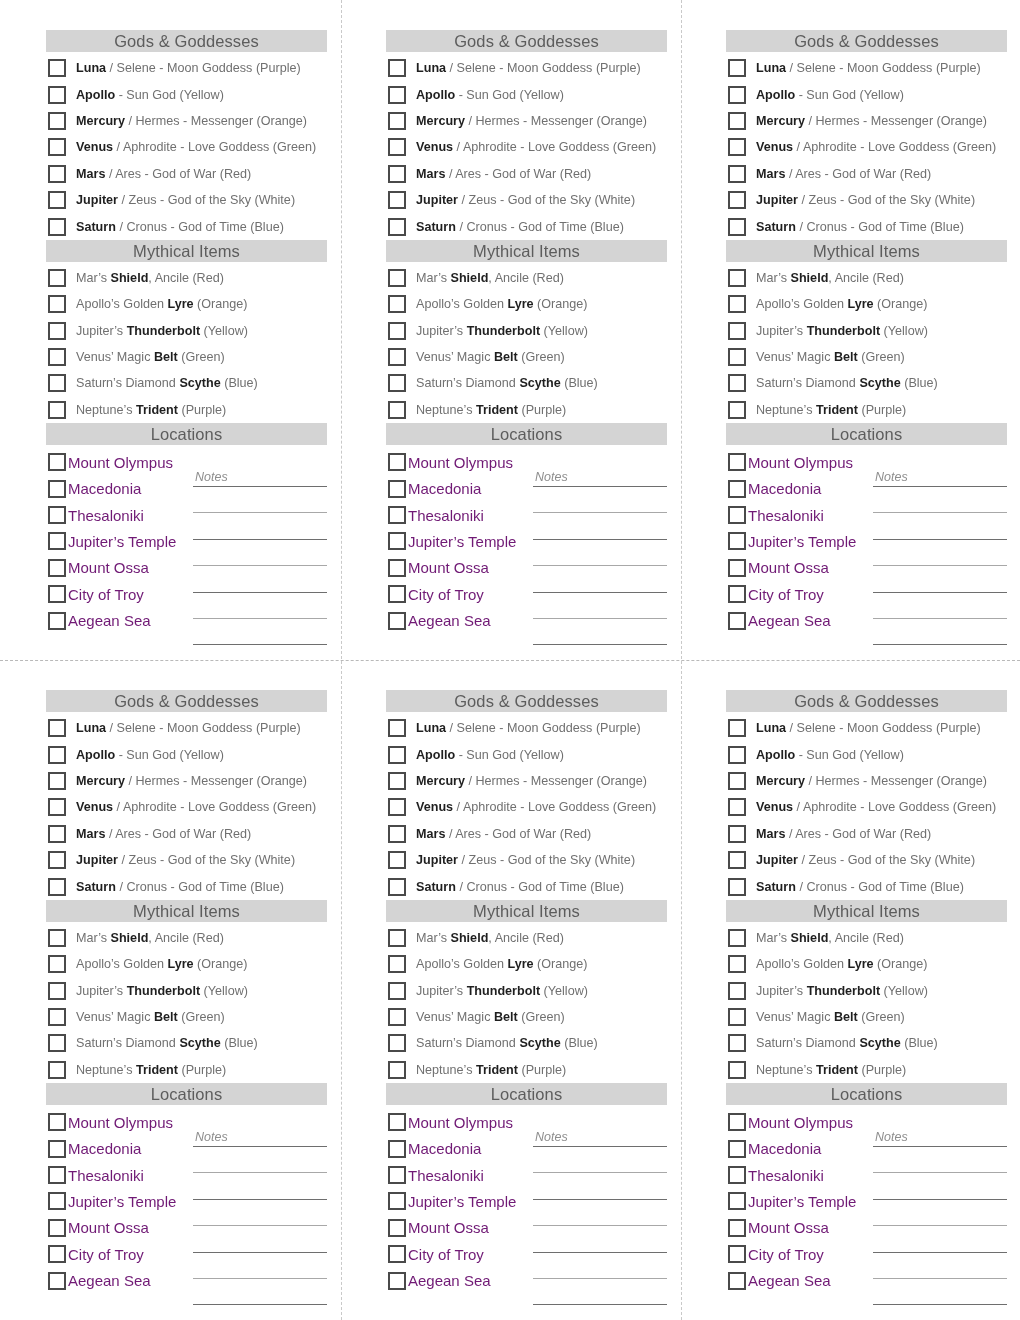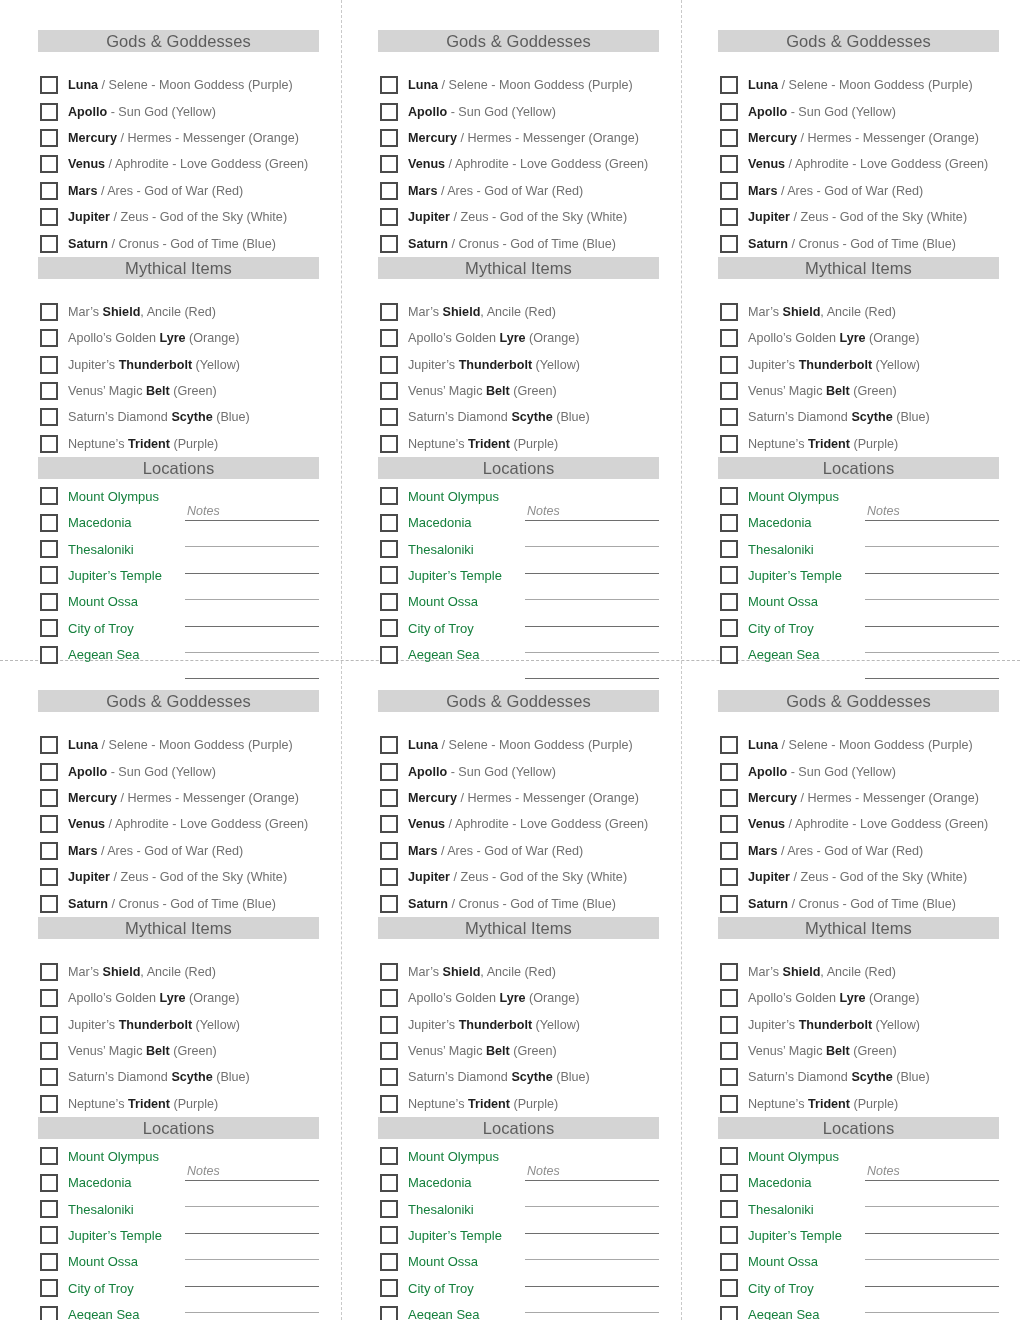--- a/index.html
+++ b/index.html
@@ -28,21 +28,21 @@
     position: absolute;
     left: 0;
     right: 0;
     height: 0;
     border-top: 1px dashed #b9b9b9;
   }
 
   
   .sheet {
     position: absolute;
-    left: 8px;
+    left: 16px;
     width: 896px;
     height: 660px;
   }
   .sheet.top    { top: 0; }
   .sheet.bottom { top: 660px; }
 
   .card {
     position: absolute;
     top: 30px;
     width: 281px;
@@ -60,21 +60,21 @@
     line-height: 22px;
     height: 22px;
     letter-spacing: .1px;
     font-weight: 400;
     white-space: nowrap;
     overflow: hidden;
   }
 
   
   .rows {
-    padding-top: 20px;
+    padding-top: 3px;
   }
   .row {
     position: relative;
     height: 26.4px;
     display: flex;
     align-items: center;
   }
   .cbx {
     width: 14px;
     height: 14px;
@@ -101,24 +101,24 @@
     position: relative;
     padding-top: 4px;
   }
   .loc-row {
     position: relative;
     height: 26.4px;
     display: flex;
     align-items: center;
   }
   .loc-label {
-    margin-left: 10px;
-    font-size: 13px;
+    margin-left: 2px;
+    font-size: 15px;
     line-height: 15px;
-    color: #15803d;
+    color: #701a75;
     white-space: nowrap;
   }
   .note-lines {
     position: absolute;
     left: 147px;
     right: 0;
     top: 4px;
     bottom: 0;
     pointer-events: none;
     margin-top: 19px;

